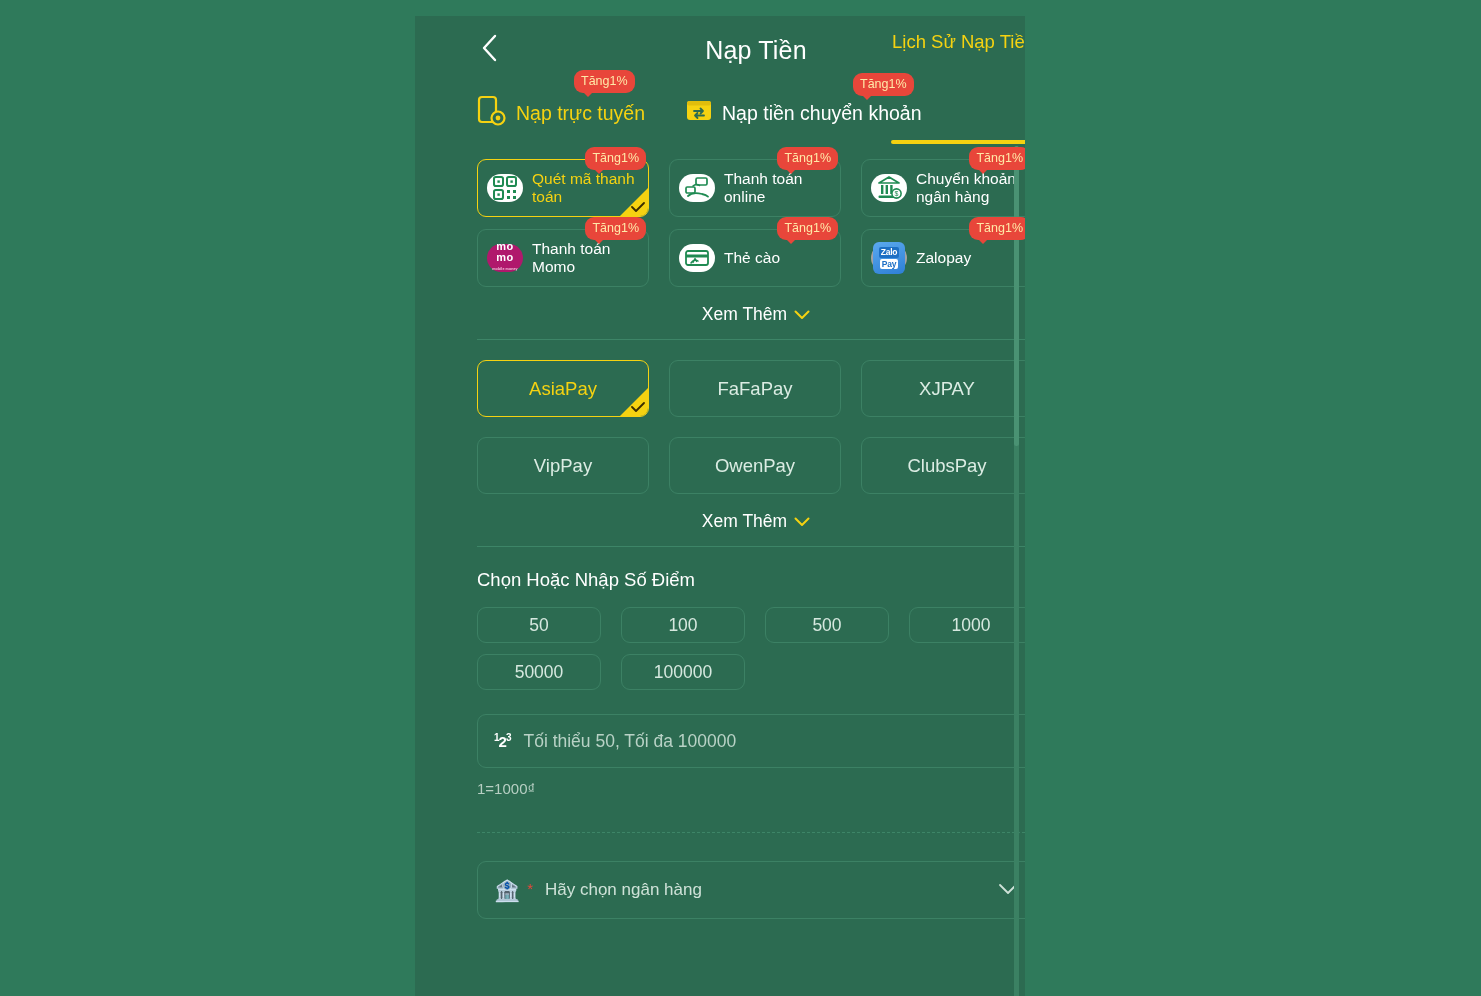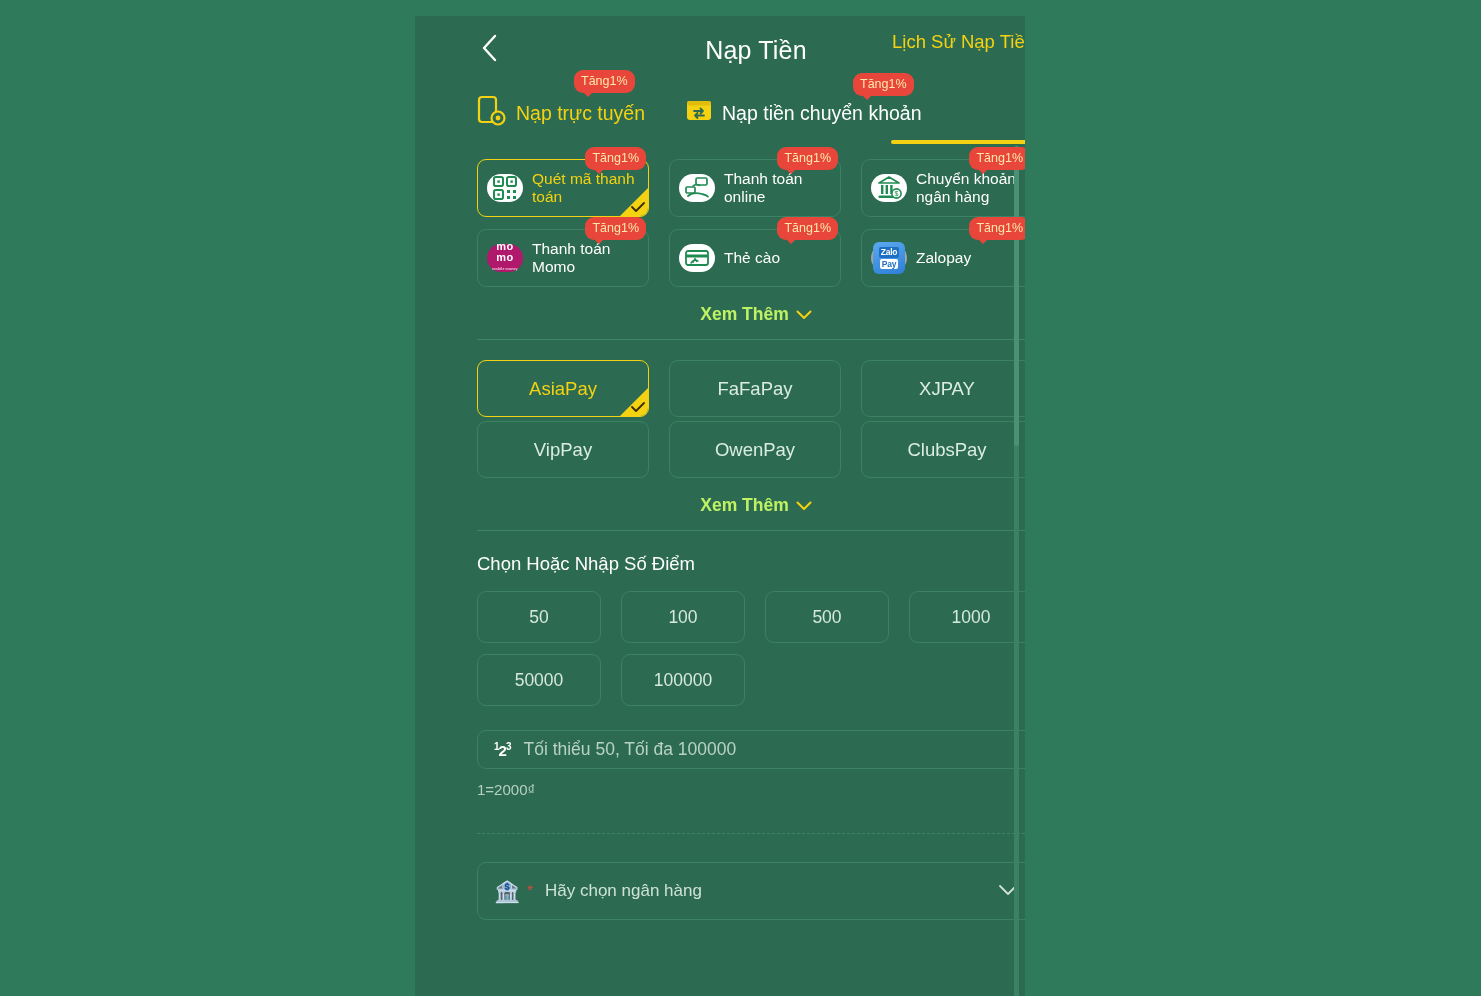--- a/index.html
+++ b/index.html
@@ -102,55 +102,55 @@
   .zalo-top { color: #ffffff; background: #1d6fc4; padding: 1px 2px; border-radius: 2px; }
   .zalo-bot { color: #1d6fc4; background: #ffffff; padding: 1px 2px; border-radius: 2px; }
   .momo-mark {
     color: #ffffff; font-size: 11px; font-weight: 700; line-height: 11px;
     text-align: center; letter-spacing: .5px;
   }
   .momo-sub { font-size: 3.6px; letter-spacing: .1px; color:#f3c4dd; display:block; margin-top:1px;}
 
   
   .see-more {
-    text-align: center; color: #bef264; font-size: 17.5px; font-weight: 700;
+    text-align: center; color: #ffffff; font-size: 17.5px; font-weight: 400;
     padding: 17px 0 14px; cursor: pointer; display:flex; align-items:center;
     justify-content:center; gap:7px;
   }
   .divider { height: 1px; background: #3d8567; margin: 0 26px; }
 
   
   .providers {
     display: grid; grid-template-columns: repeat(3, 172px);
-    gap: 4px 20px; padding: 20px 26px 0 26px;
+    gap: 20px 20px; padding: 20px 26px 0 26px;
   }
   .provider {
     position: relative; height: 57px; border: 1px solid #3c8164; border-radius: 9px;
     display: flex; align-items: center; justify-content: center;
     color: #dbece3; font-size: 18.5px; cursor: pointer; overflow: visible;
   }
   .provider.selected { border: 1.5px solid #f5d211; color: #f5d211; }
 
   
   .section-title {
     color: #ffffff; font-size: 18.5px; padding: 22px 26px 0 26px; font-weight: 400;
   }
   .amounts {
     display: grid; grid-template-columns: repeat(4, 124px);
     gap: 11px 20px; padding: 16px 26px 0 26px;
   }
   .amount {
-    height: 52px; border: 1px solid #3c8164; border-radius: 9px;
+    height: 36px; border: 1px solid #3c8164; border-radius: 9px;
     display: flex; align-items: center; justify-content: center;
     color: #d6e8df; font-size: 17.5px; cursor: pointer;
   }
 
   
   .amount-input {
-    margin: 24px 26px 0 26px; height: 39px; border: 1px solid #3c8164;
+    margin: 24px 26px 0 26px; height: 54px; border: 1px solid #3c8164;
     border-radius: 9px; display: flex; align-items: center; gap: 13px; padding: 0 16px;
     cursor: text;
   }
   .num-icon { color: #ffffff; font-size: 15px; font-weight: 700; letter-spacing: -1px; white-space: nowrap;}
   .num-icon .s { font-size: 10px; vertical-align: super; }
   .num-icon .b { font-size: 15px; }
   .amount-input .ph { color: #b9d2c6; font-size: 17.5px; }
 
   .rate { color: #b7cfc3; font-size: 15px; padding: 12px 26px 0 26px; }
 
@@ -373,21 +373,21 @@
         <div class="amount">1000</div>
         <div class="amount">50000</div>
         <div class="amount">100000</div>
       </div>
 
       <div class="amount-input">
         <span class="num-icon"><span class="s">1</span><span class="b">2</span><span class="s">3</span></span>
         <span class="ph">Tối thiểu 50, Tối đa 100000</span>
       </div>
 
-      <div class="rate">1=2000₫</div>
+      <div class="rate">1=1000₫</div>
 
       <div class="dashed"></div>
 
       <div class="bank-select">
         <span class="bank-ico">🏦</span>
         <span class="req">*</span>
         <span class="bank-ph">Hãy chọn ngân hàng</span>
         <span class="chev">
           <svg width="20" height="12" viewBox="0 0 20 12">
               <path d="M2 2 L10 10 L18 2" stroke="#cfe2d8" stroke-width="1.8" fill="none" stroke-linecap="round" stroke-linejoin="round"></path>

